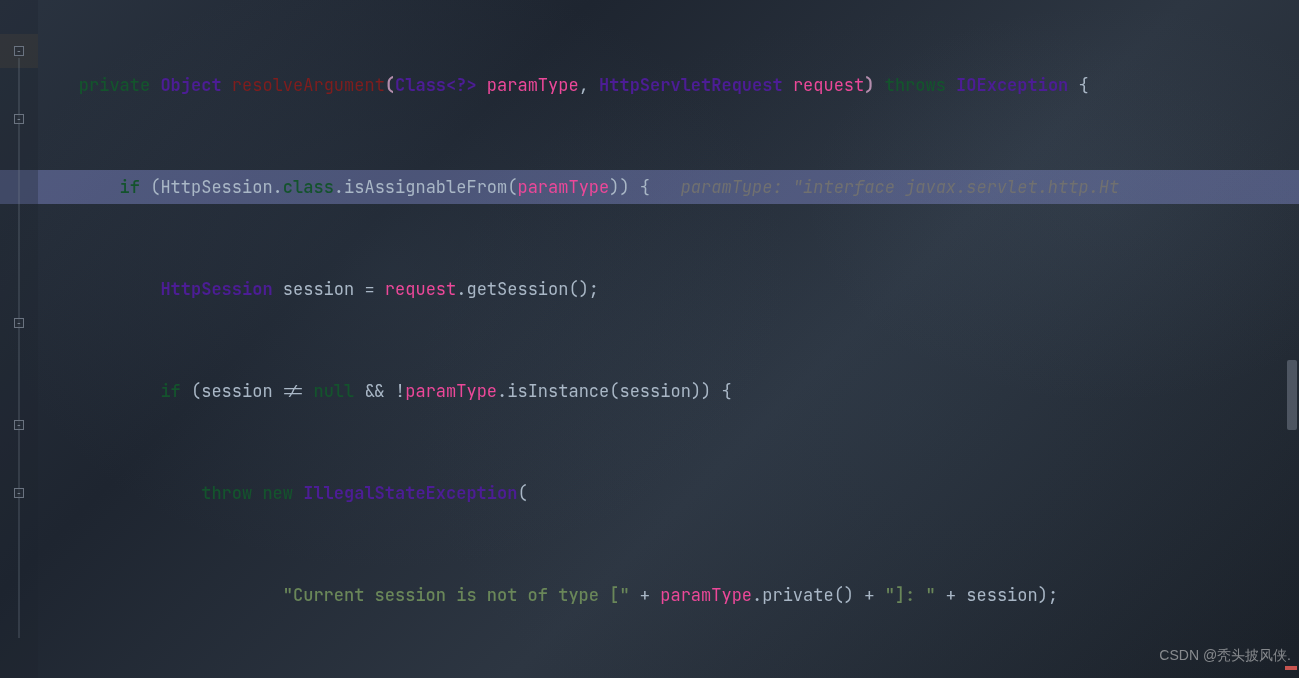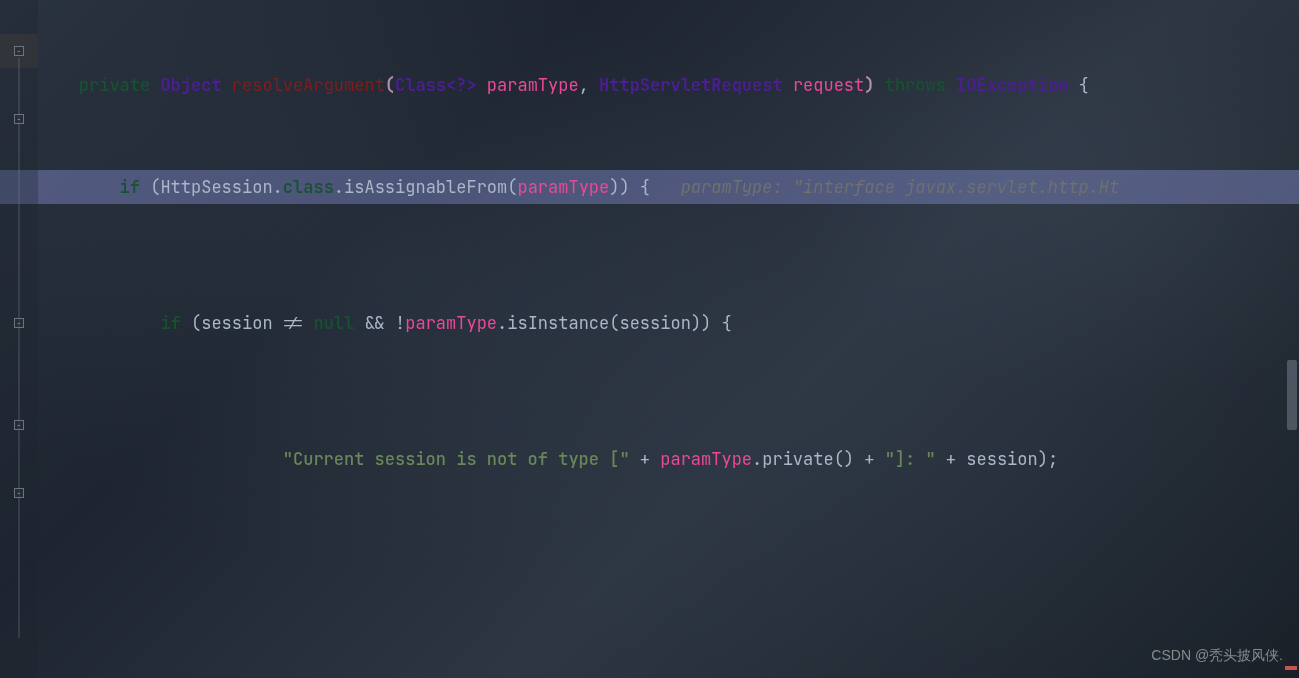--- a/index.html
+++ b/index.html
@@ -62,21 +62,21 @@
   }
   .scroll-thumb {
     position: absolute; right: 0; width: 10px; height: 70px;
     background: rgba(160,170,185,0.35); border-radius: 2px;
   }
   .scroll-mark {
     position: absolute; right: 0; width: 12px; height: 4px;
     background: #c75450;
   }
   .watermark {
-    position: absolute; right: 16px; bottom: 6px;
+    position: absolute; right: 8px; bottom: 6px;
     font-family: sans-serif; font-size: 14px;
     color: rgba(220,220,220,0.55); font-style: normal;
     white-space: nowrap;
   }
 </style>
 </head>
 <body>
 
 <div class="bg-overlay"></div>
 
@@ -89,23 +89,25 @@
   <div class="fold" style="top:420px;"></div>
   <div class="fold" style="top:488px;"></div>
 </div>
 
 <div class="code-area">
 
 <div class="line">    <span class="kw">private</span> <span class="type">Object</span> <span class="method">resolveArgument</span><span class="paren-hl">(</span><span class="type">Class&lt;?&gt;</span> <span class="param">paramType</span><span class="punct">, </span><span class="type">HttpServletRequest</span> <span class="param">request</span><span class="paren-hl">)</span> <span class="kw">throws</span> <span class="type">IOException</span> <span class="punct">{</span></div>
 
 <div class="line"><div class="hl-line"></div>        <span class="kw">if</span> <span class="punct">(HttpSession.</span><span class="kw">class</span><span class="punct">.isAssignableFrom(</span><span class="param">paramType</span><span class="punct">)) {</span>   <span class="hint">paramType: "interface javax.servlet.http.Ht</span></div>
 
+<div class="line">            <span class="type">HttpSession</span> <span class="punct">session</span><span class="punct"> = </span><span class="param">request</span><span class="punct">.getSession</span><span class="punct">();</span></div>
 
 <div class="line">            <span class="kw">if</span><span class="punct"> (</span><span class="punct">session</span><span class="punct"> != </span><span class="kw">null</span><span class="punct"> &amp;&amp; !</span><span class="param">paramType</span><span class="punct">.isInstance(</span><span class="punct">session</span><span class="punct">)) {</span></div>
 
+<div class="line">                <span class="kw">throw</span> <span class="kw">new</span> <span class="type">IllegalStateException</span><span class="punct">(</span></div>
 
 <div class="line">                        <span class="str">"Current session is not of type ["</span><span class="punct"> + </span><span class="param">paramType</span><span class="punct">.private</span><span class="punct">()</span><span class="punct"> + </span><span class="str">"]: "</span><span class="punct"> + </span><span class="punct">session</span><span class="punct">);</span></div>
 
 
 
 
 
 
 
 

